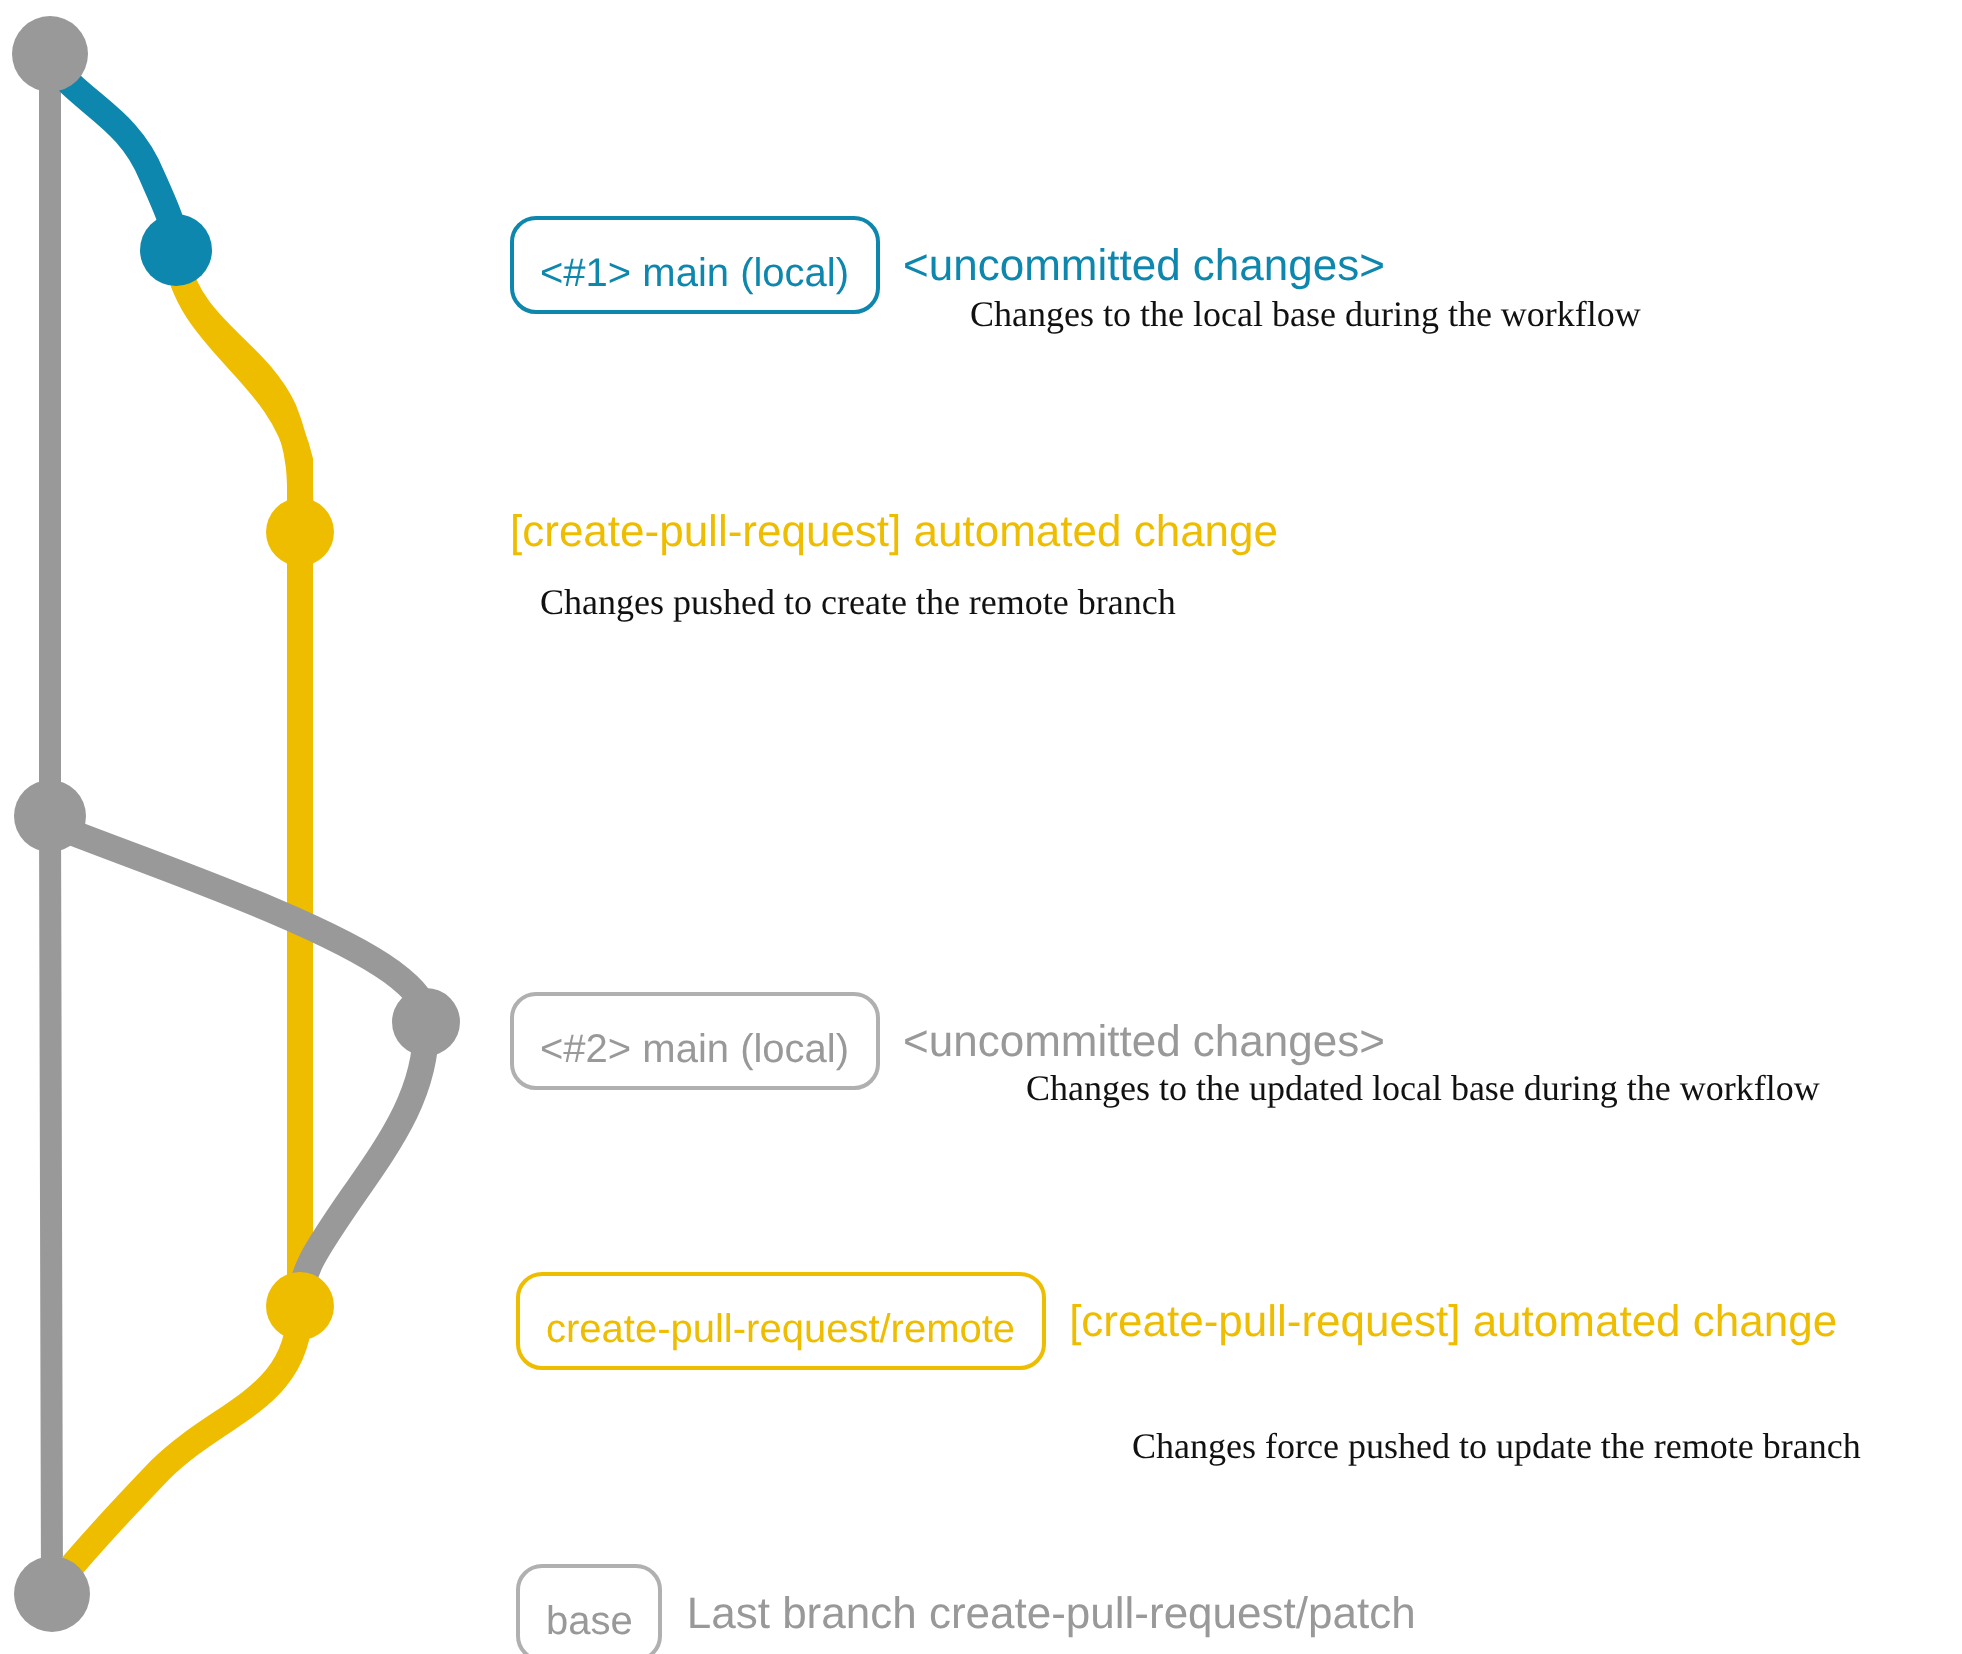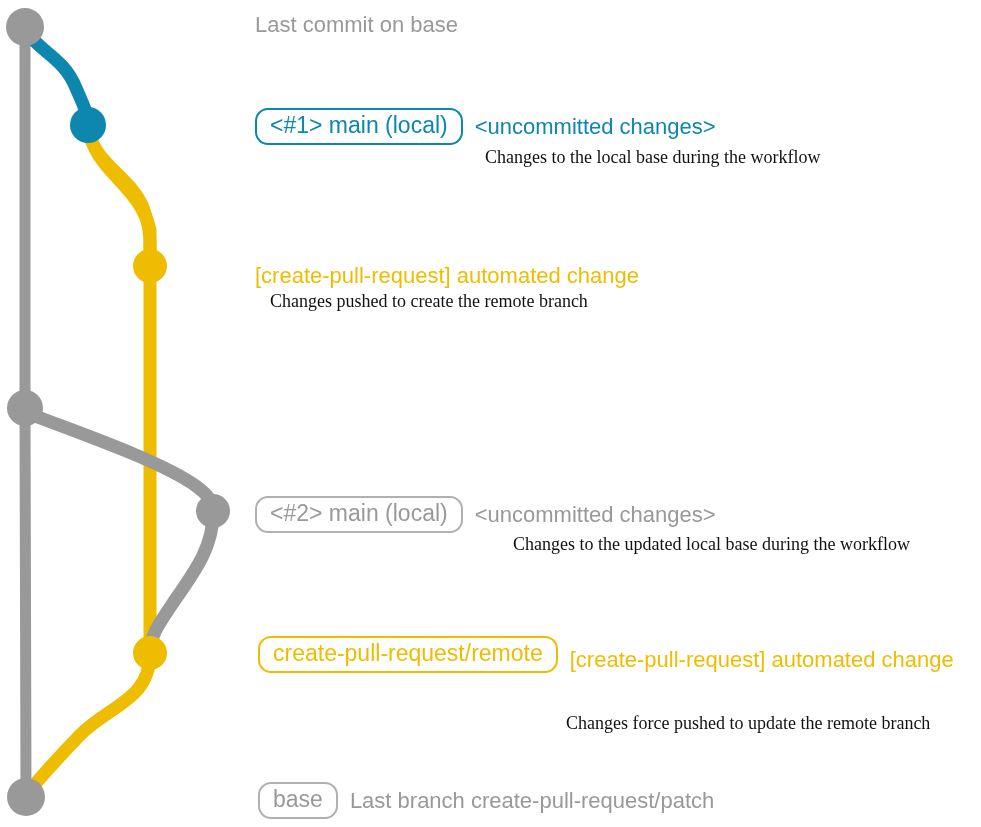--- a/index.html
+++ b/index.html
@@ -32,37 +32,37 @@
     align-items: center;
     white-space: nowrap;
   }
   .pill {
     display: inline-flex;
     align-items: center;
     justify-content: center;
     box-sizing: border-box;
     border: 2px solid #999999;
     border-radius: 13px;
-    padding: 3px 13px 5px 13px;
-    font-size: 23px;
+    padding: 15px 13px 5px 13px;
+    font-size: 20px;
     line-height: 25px;
     color: #999999;
     background: transparent;
     margin-right: 12px;
   }
   .pill.blue   { border-color: #0d87ad; color: #0d87ad; }
   .pill.yellow { border-color: #efbd00; color: #efbd00; }
   .pill.gray   { border-color: #b0b0b0; color: #999999; }
   .headline {
     font-size: 22px;
     line-height: 26px;
     color: #999999;
   }
   .headline.blue   { color: #0d87ad; }
-  .headline.yellow { color: #efbd00; margin-top: 10px; }
+  .headline.yellow { color: #efbd00; }
   .headline.gray   { color: #999999; }
   .subnote {
     position: absolute;
     font-family: "Liberation Serif", serif;
     font-size: 18px;
     line-height: 22px;
     color: #111111;
     white-space: nowrap;
   }
 </style>
@@ -87,23 +87,20 @@
 
     <circle cx="25" cy="27" r="19" fill="#999999"></circle>
     <circle cx="88" cy="125" r="18" fill="#0d87ad"></circle>
     <circle cx="150" cy="266" r="17" fill="#efbd00"></circle>
     <circle cx="25" cy="408" r="18" fill="#999999"></circle>
     <circle cx="213" cy="511" r="17" fill="#999999"></circle>
     <circle cx="150" cy="653" r="17" fill="#efbd00"></circle>
     <circle cx="26" cy="797" r="19" fill="#999999"></circle>
   </svg>
 
-  <div class="row" style="left:255px; top:12px;">
-    <span class="headline gray">Last commit on base</span>
-  </div>
 
   <div class="row" style="left:255px; top:108px;">
     <span class="pill blue">&lt;#1&gt; main (local)</span>
     <span class="headline blue">&lt;uncommitted changes&gt;</span>
   </div>
   <div class="subnote" style="left:485px; top:146px;">Changes to the local base during the workflow</div>
 
   <div class="row" style="left:255px; top:253px;">
     <span class="headline yellow">[create-pull-request] automated change</span>
   </div>

